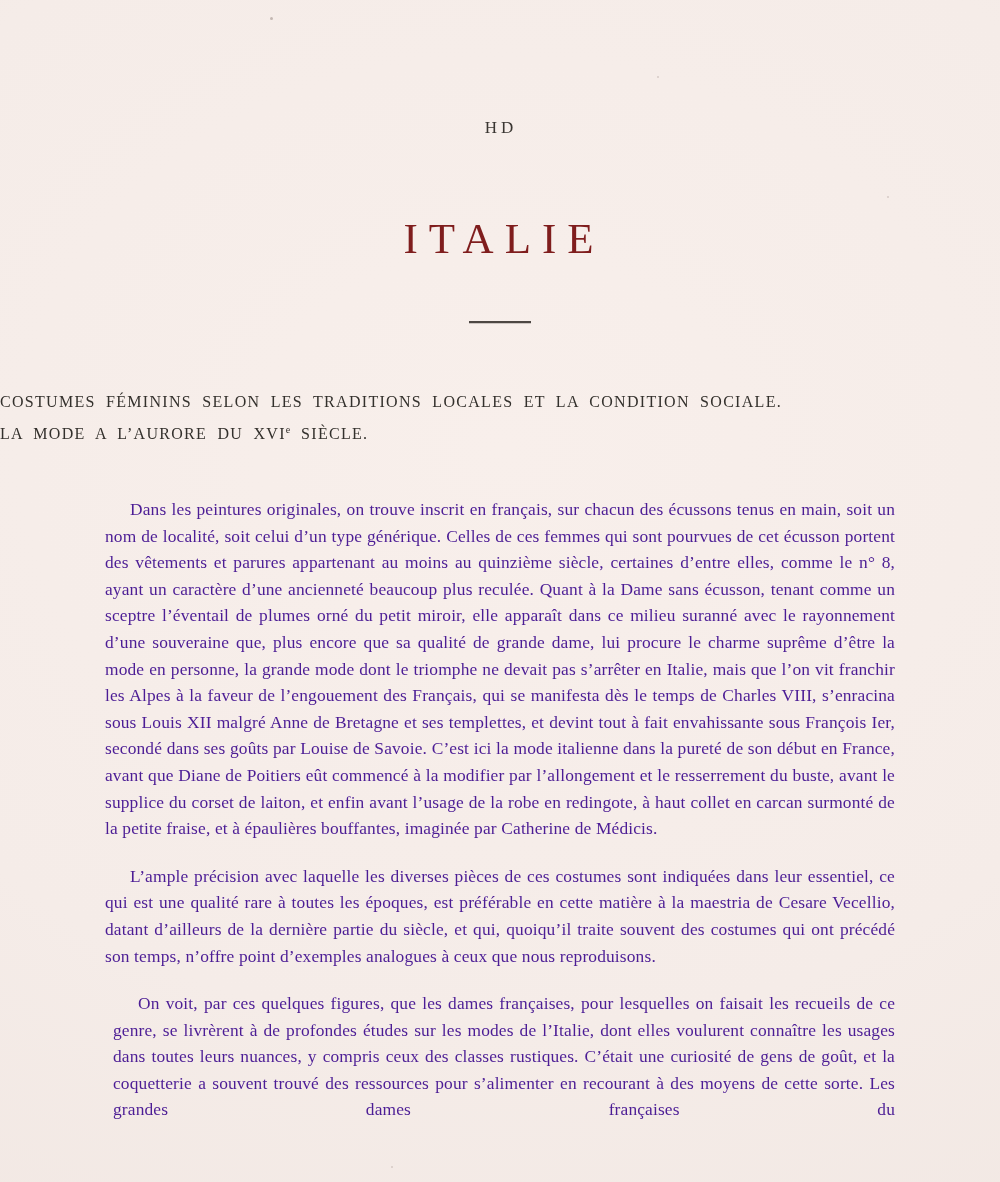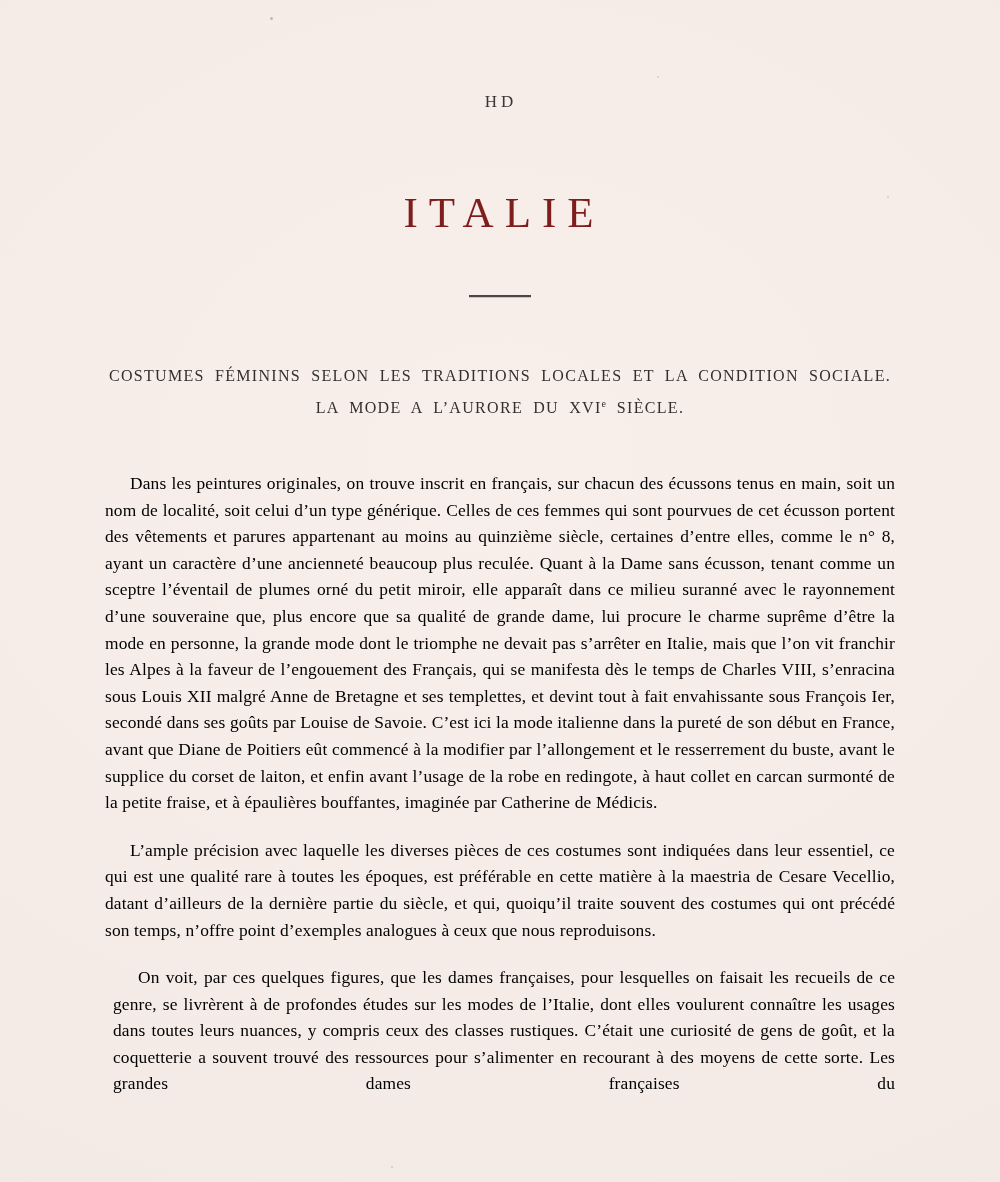--- a/index.html
+++ b/index.html
@@ -13,21 +13,21 @@
     font-family: "Liberation Serif", "DejaVu Serif", serif;
     background:
       radial-gradient(ellipse 130% 90% at 50% 38%, #f8efeb 0%, #f5ece8 55%, #f0e6e1 100%);
     color: #33302c;
     position: relative;
   }
   .page {
     width: 1000px;
     height: 1182px;
     box-sizing: border-box;
-    padding-top: 92px;
+    padding-top: 118px;
     position: relative;
   }
   
   .speck {
     position: absolute;
     border-radius: 50%;
     background: #9b8d86;
     opacity: 0.55;
   }
   .sp1 { left: 270px; top: 17px;  width: 3px; height: 3px; }
@@ -53,40 +53,39 @@
   }
   .divider {
     width: 62px;
     height: 2px;
     background: #4d4743;
     margin: 61px auto 0 auto;
     box-shadow: 0 1px 0 rgba(77,71,67,0.25);
   }
   .subtitle {
     margin-top: 63px;
-    text-align: center;
     font-size: 16px;
     letter-spacing: 1.3px;
     word-spacing: 5px;
     color: #33302c;
     line-height: 32px;
   }
   .subtitle sup {
     font-size: 10px;
     letter-spacing: 0.5px;
     vertical-align: super;
     line-height: 0;
   }
   .body-text {
     margin: 46px auto 0 auto;
     width: 790px;
     font-size: 17.4px;
     line-height: 26.6px;
     text-align: justify;
-    color: #000000;
+    color: #4c1d95;
     letter-spacing: 0.15px;
   }
   .body-text p {
     margin: 0 0 21px 0;
     text-indent: 25px;
   }
   .body-text p.fill-last {
     text-align-last: justify;
     margin-bottom: 0;
     margin-left: 8px;

